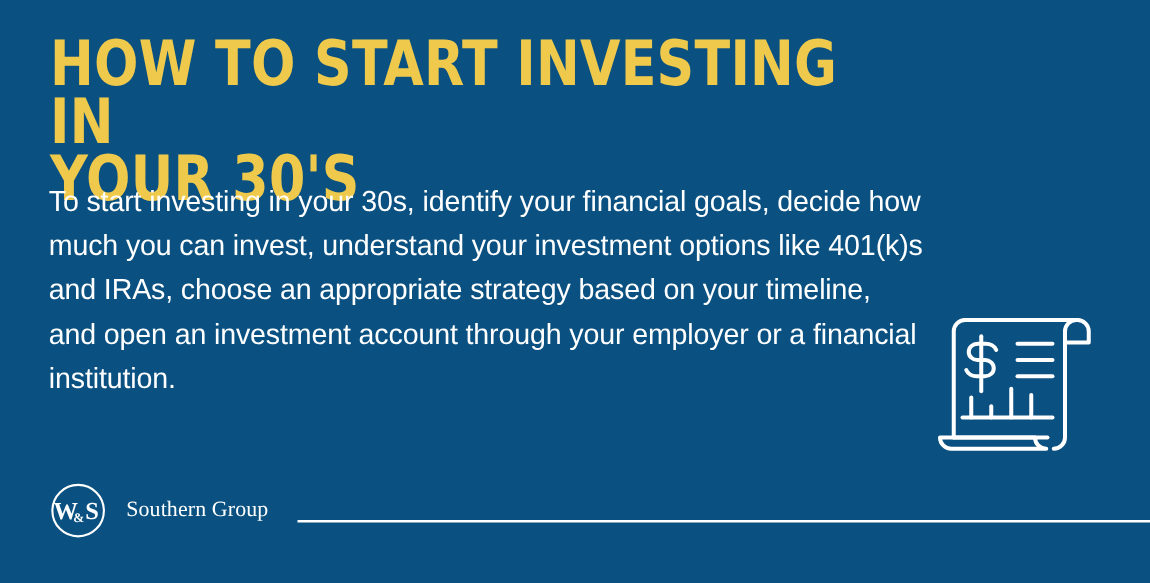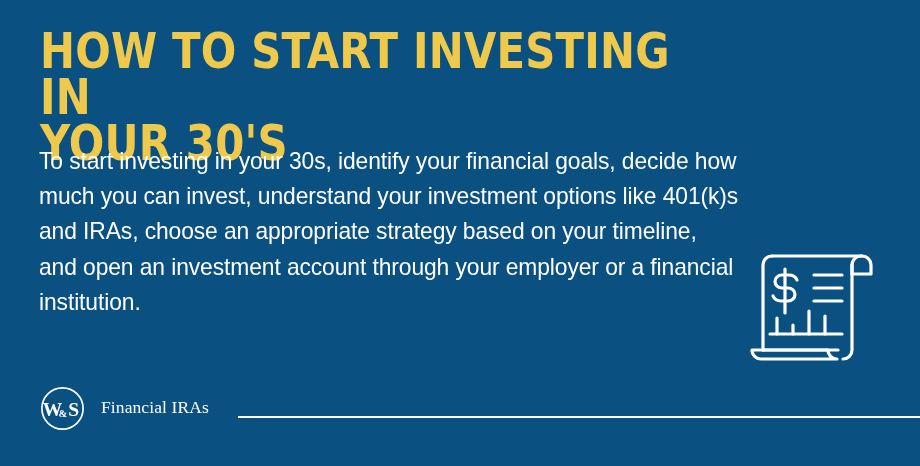--- a/index.html
+++ b/index.html
@@ -176,21 +176,21 @@
     <div id="logo">
       <div id="logo-mark">
         <svg viewBox="0 0 45 45" xmlns="http://www.w3.org/2000/svg">
           <circle cx="22.5" cy="22.5" r="20.6" fill="none" stroke="#ffffff" stroke-width="1.7"></circle>
           <text x="12.6" y="29.6" fill="#ffffff" font-family="Liberation Serif, DejaVu Serif, serif" font-size="19.5" font-weight="bold" text-anchor="middle">W</text>
           <text x="22.9" y="31.4" fill="#ffffff" font-family="Liberation Serif, DejaVu Serif, serif" font-size="10.5" font-weight="bold" text-anchor="middle">&amp;</text>
           <text x="33.6" y="29.6" fill="#ffffff" font-family="Liberation Serif, DejaVu Serif, serif" font-size="19.5" font-weight="bold" text-anchor="middle">S</text>
         </svg>
       </div>
       <div id="logo-wordmark">
-        <span class="ln2">Financial IRAs</span>
+        <span class="ln2">Southern Group</span>
       </div>
     </div>
 
     <div id="footer-rule"></div>
   </div>
 
   <div id="gradient-bar"></div>
 
 </div>
 

